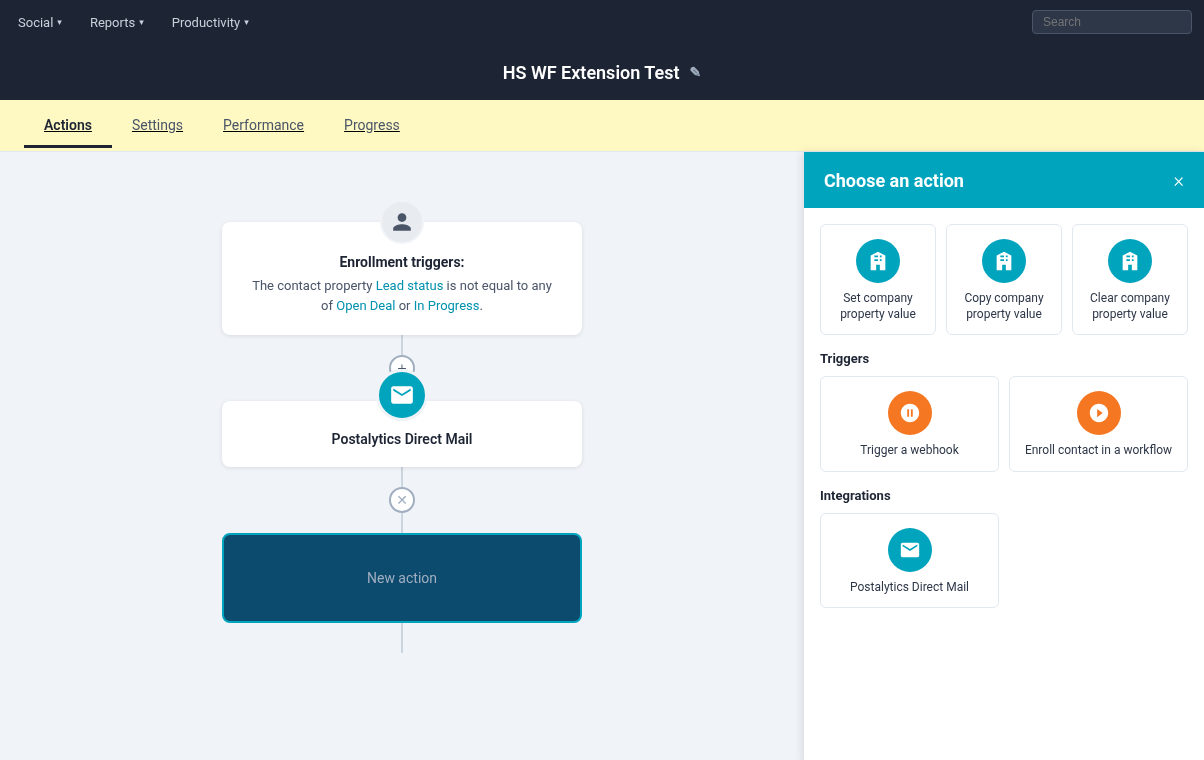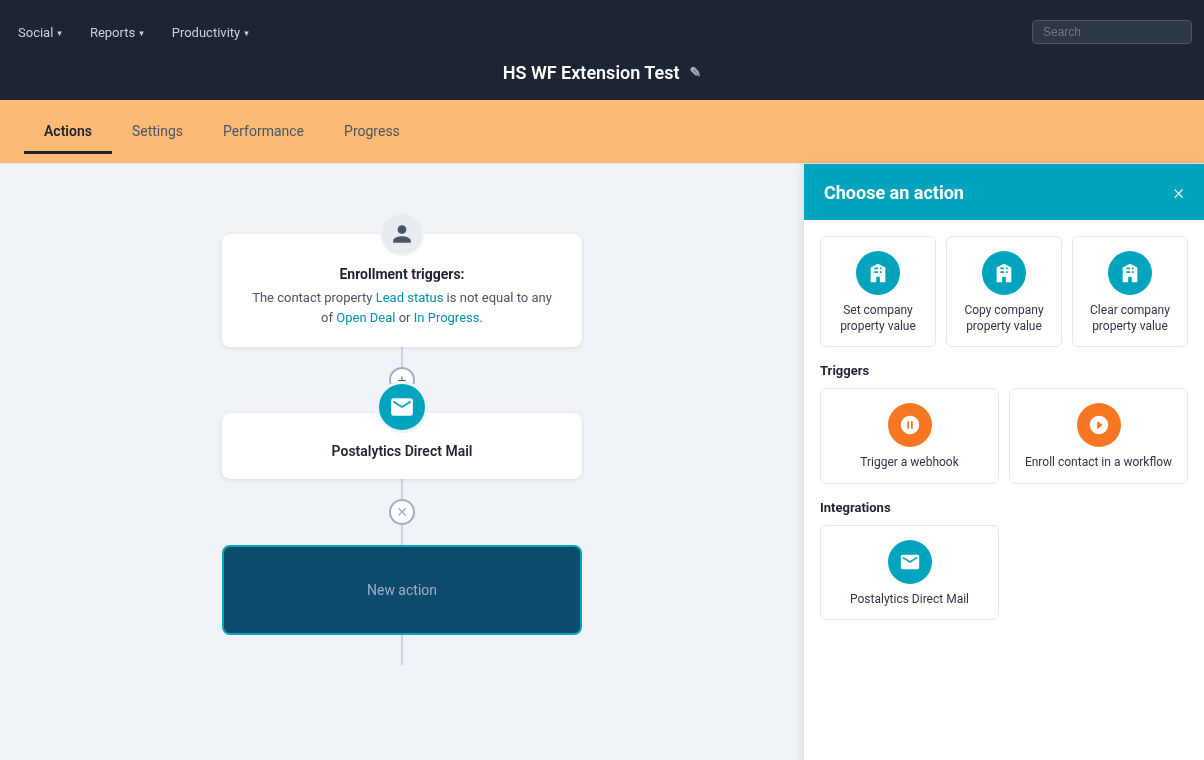--- a/index.html
+++ b/index.html
@@ -3,21 +3,21 @@
   <meta charset="utf-8">
   <style>
     * { box-sizing: border-box; margin: 0; padding: 0; }
     body { font-family: -apple-system, BlinkMacSystemFont, 'Segoe UI', Roboto, sans-serif; background: #f0f3f7; overflow: hidden; }
 
     
     .top-nav {
       background: #1d2433;
       height: 44px;
       display: flex;
-      align-items: flex-end;
+      align-items: center;
       padding: 0 12px;
       gap: 16px;
       color: #c8d0dc;
       font-size: 13px;
     }
     .top-nav .nav-item {
       display: flex;
       align-items: center;
       gap: 4px;
       cursor: pointer;
@@ -49,26 +49,27 @@
       gap: 10px;
     }
     .page-header .edit-icon {
       color: #a0aec0;
       cursor: pointer;
       font-size: 14px;
     }
 
     
     .tabs-bar {
-      background: #fdba74;
+      background: #fef9c3;
       display: flex;
       align-items: center;
       border-bottom: 1px solid #e2e8f0;
       padding: 0 24px;
-      height: 64px;
+      height: 52px;
+      text-decoration: underline;
     }
     .tab {
       padding: 12px 20px;
       font-size: 14px;
       color: #4a5568;
       cursor: pointer;
       border-bottom: 3px solid transparent;
       margin-bottom: -1px;
     }
     .tab.active {

